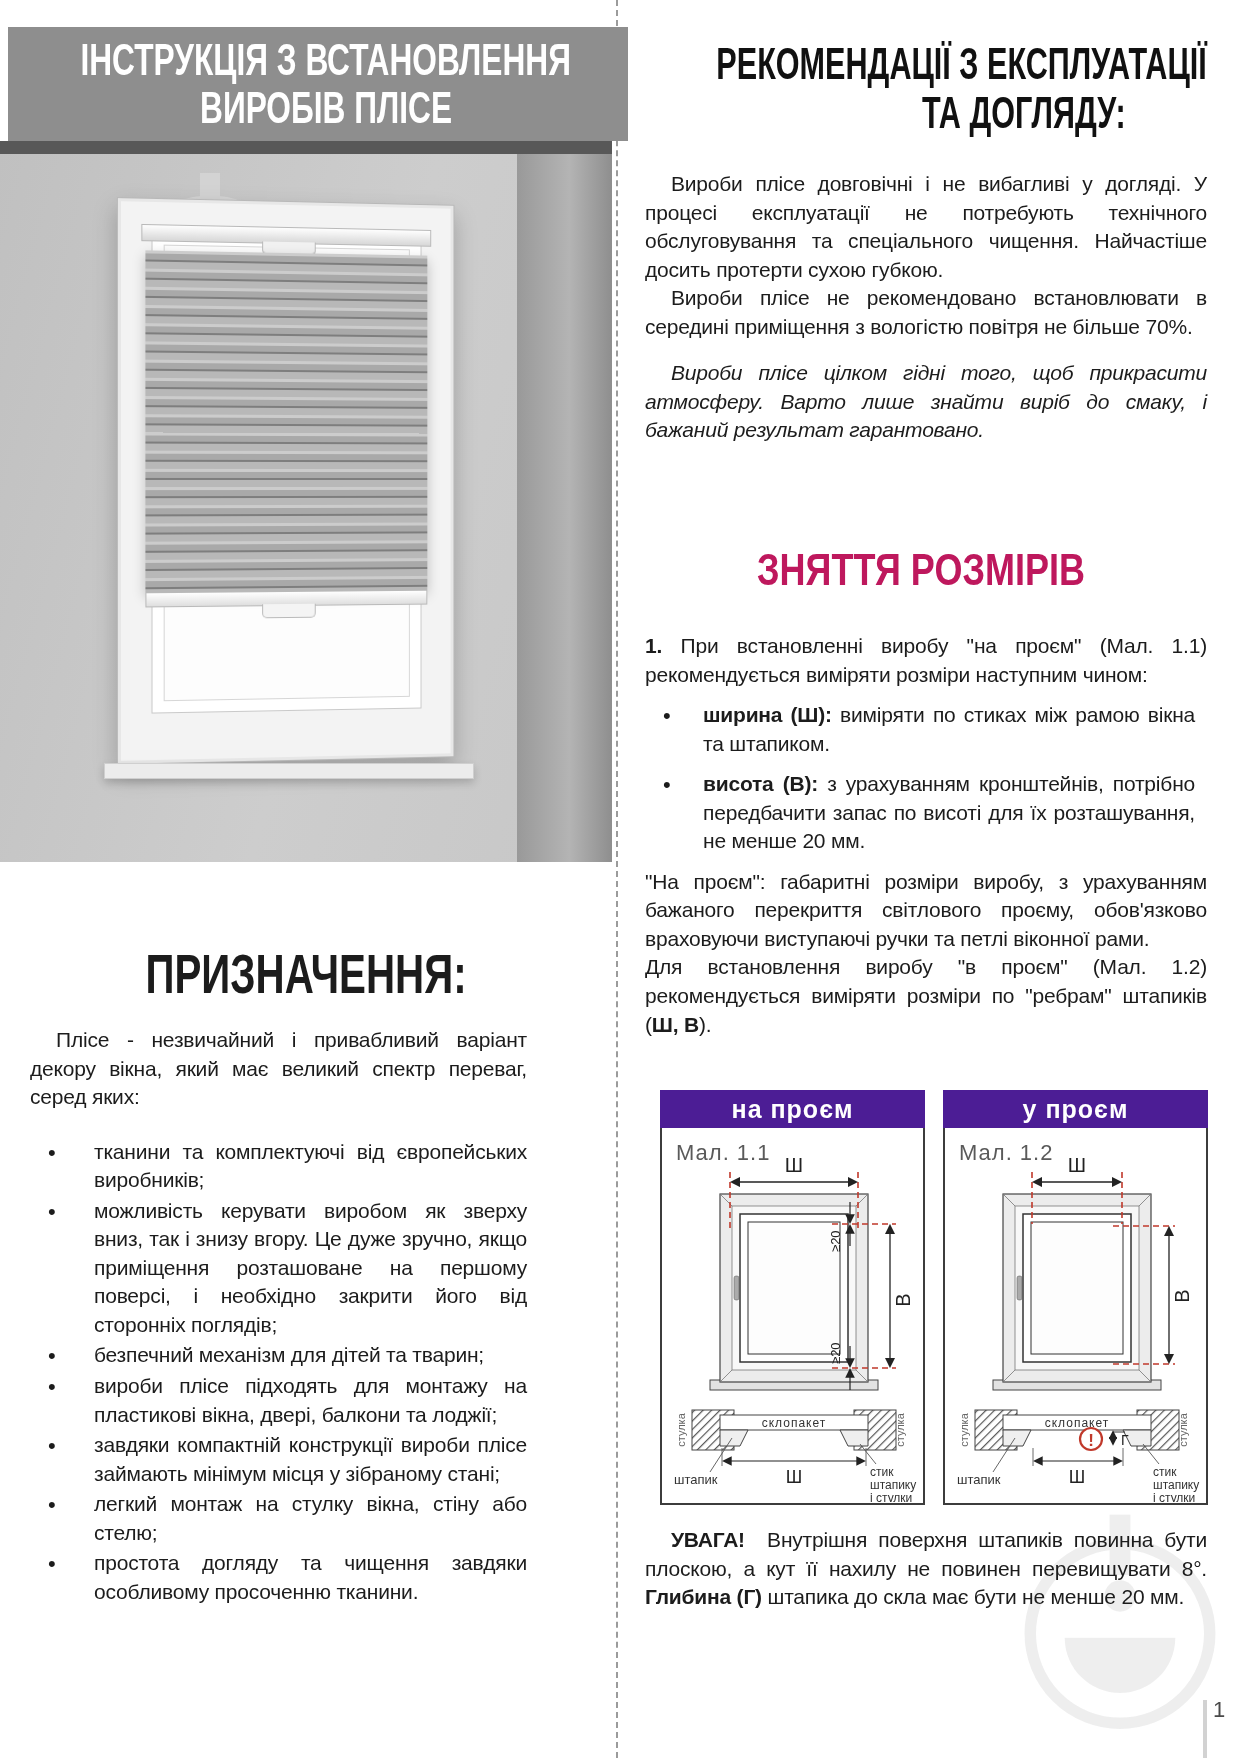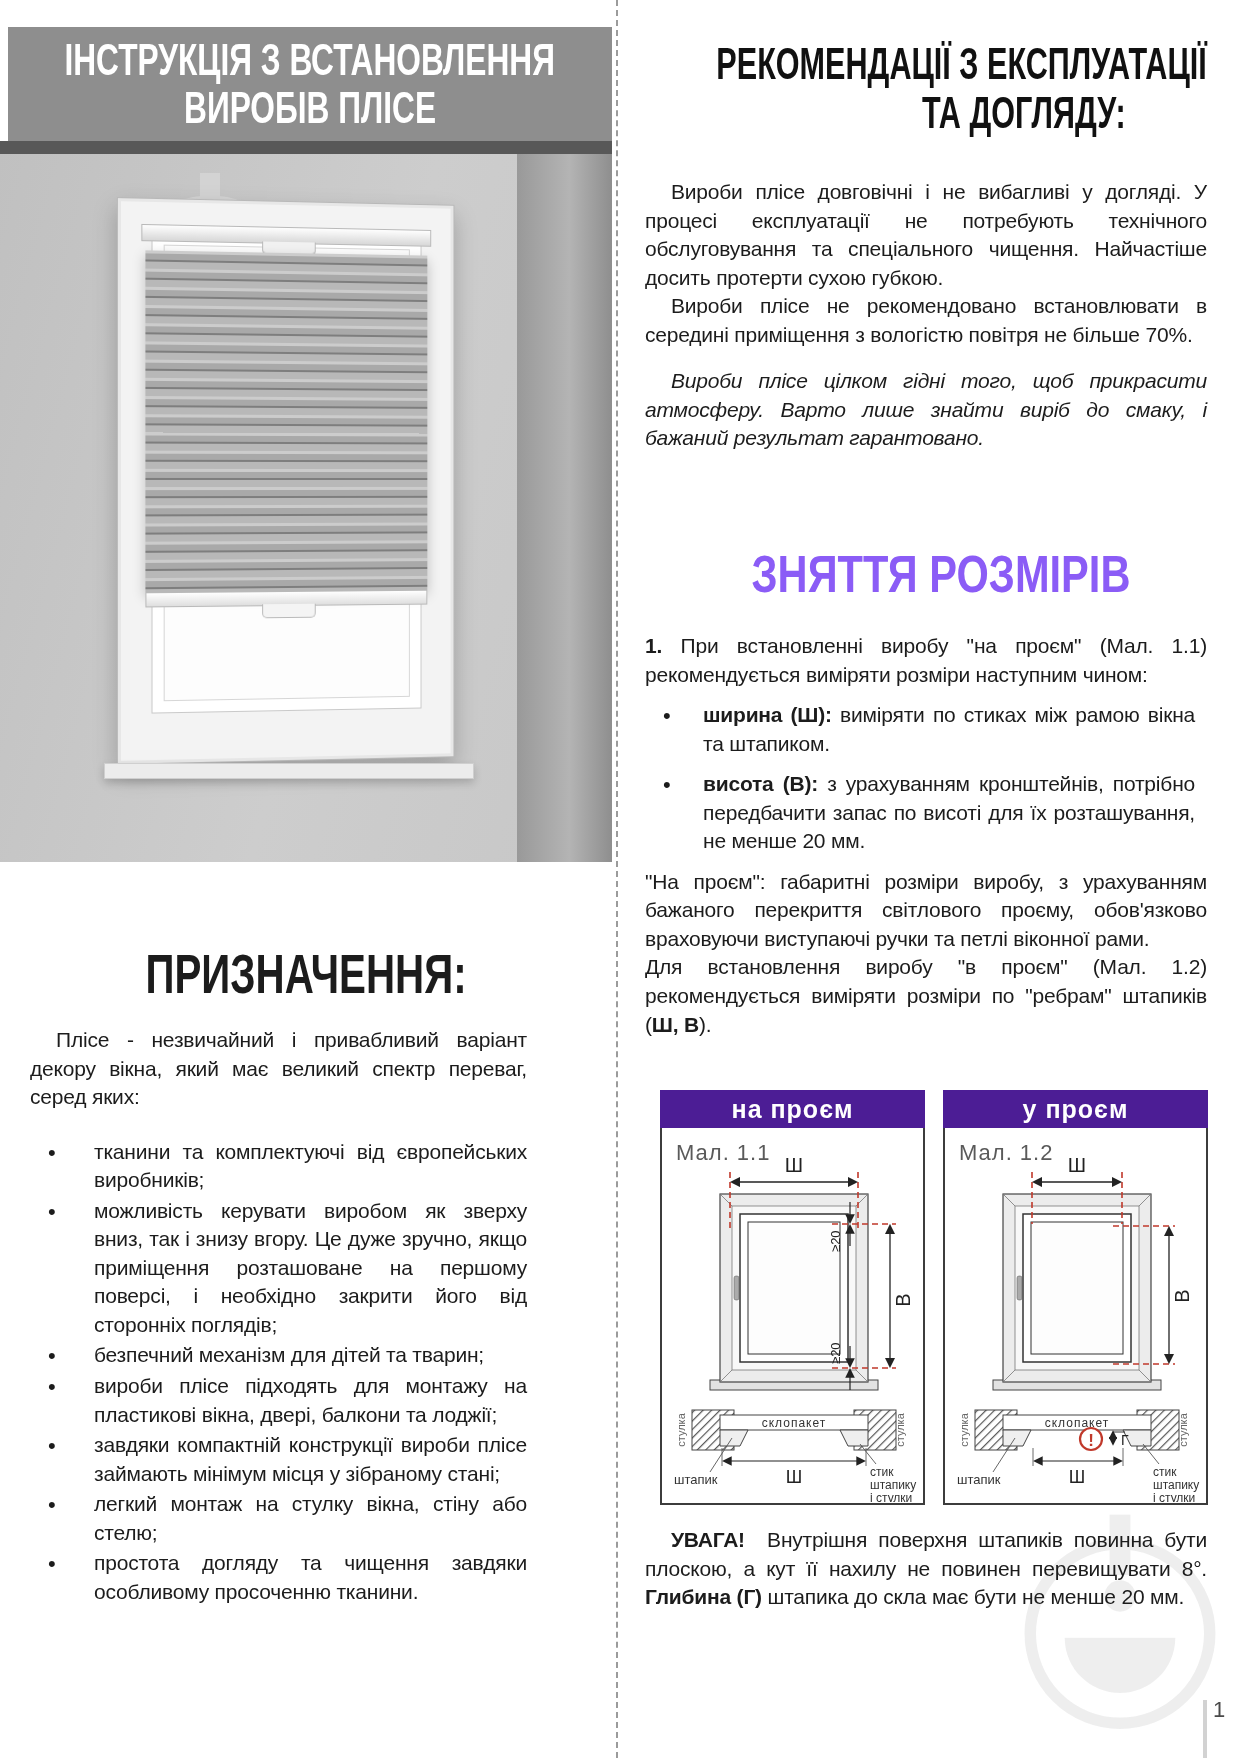--- a/index.html
+++ b/index.html
@@ -8,21 +8,21 @@
     font-family:"Liberation Sans","DejaVu Sans",sans-serif;color:#1c1c1c;overflow:hidden;
   }
   
   .col-divider{position:absolute;left:616px;top:0;bottom:0;width:0;border-left:2px dashed #9b9b9b;}
 
   
   .cond{font-weight:bold;white-space:nowrap;transform:scaleX(.72);transform-origin:center;line-height:1.08;}
 
   
   .lh-bar{position:absolute;left:8px;top:27px;width:604px;height:114px;background:#8e8e8e;
-    display:flex;flex-direction:column;align-items:center;justify-content:center;color:#fff;font-size:44px;}
+    display:flex;flex-direction:column;align-items:center;justify-content:center;color:#fff;font-size:44px;padding-left:16px;}
 
   
   .photo{position:absolute;left:0;top:141px;width:612px;height:721px;overflow:hidden;
     background:linear-gradient(105deg,#c0c0c0 0%,#cdcdcd 55%,#c7c7c7 100%);}
   .photo-topstrip{position:absolute;left:0;top:0;width:100%;height:13px;background:#585858;}
   .photo-niche{position:absolute;right:0;top:13px;width:95px;bottom:0;
     background:linear-gradient(90deg,#999 0%,#b4b4b4 55%,#8e8e8e 100%);}
   .photo-sill{position:absolute;left:104px;top:622px;width:368px;height:14px;background:#ececec;
     box-shadow:0 4px 8px rgba(0,0,0,.18);border:1px solid #cfcfcf;}
   .win{position:absolute;left:118px;top:60px;width:340px;height:560px;
@@ -51,24 +51,24 @@
   .body-text p{margin:0;}
   .indent{text-indent:26px;}
 
   .purpose-title{position:absolute;left:0;top:944px;width:612px;text-align:center;font-size:56px;}
   .purpose-body{position:absolute;left:30px;top:1026px;width:497px;}
   .purpose-body ul{margin:26px 0 0 0;padding:0 0 0 64px;list-style:none;}
   .purpose-body li{position:relative;margin:0 0 2px 0;}
   .purpose-body li::before{content:"\2022";position:absolute;left:-46px;top:0;font-size:22px;}
 
   .rc-title{position:absolute;left:620px;top:40px;width:602px;text-align:right;font-size:45px;color:#111;}
-  .care-body{position:absolute;left:645px;top:178px;width:562px;}
+  .care-body{position:absolute;left:645px;top:170px;width:562px;}
   .care-body .p3{margin-top:18px;font-style:italic;}
 
-  .measure-title{position:absolute;left:640px;top:546px;width:602px;text-align:center;font-size:52px;color:#8b5cf6;}
+  .measure-title{position:absolute;left:620px;top:546px;width:602px;text-align:center;font-size:45px;color:#be185d;}
   .measure-body{position:absolute;left:645px;top:632px;width:562px;}
   .measure-body ul{margin:0;padding:0 0 0 46px;list-style:none;}
   .measure-body li{position:relative;margin:12px;}
   .measure-body li::before{content:"\2022";position:absolute;left:-40px;top:0;font-size:22px;}
 
   
   .fig{position:absolute;top:1090px;width:265px;height:415px;background:#fff;}
   .fig-box{position:absolute;left:0;top:0;width:100%;height:100%;border:2px solid #3c3c3c;box-sizing:border-box;}
   .fig1{left:660px;} .fig2{left:943px;}
   .fig-header{position:relative;height:38px;background:#4c1d95;color:#fff;display:flex;align-items:center;

